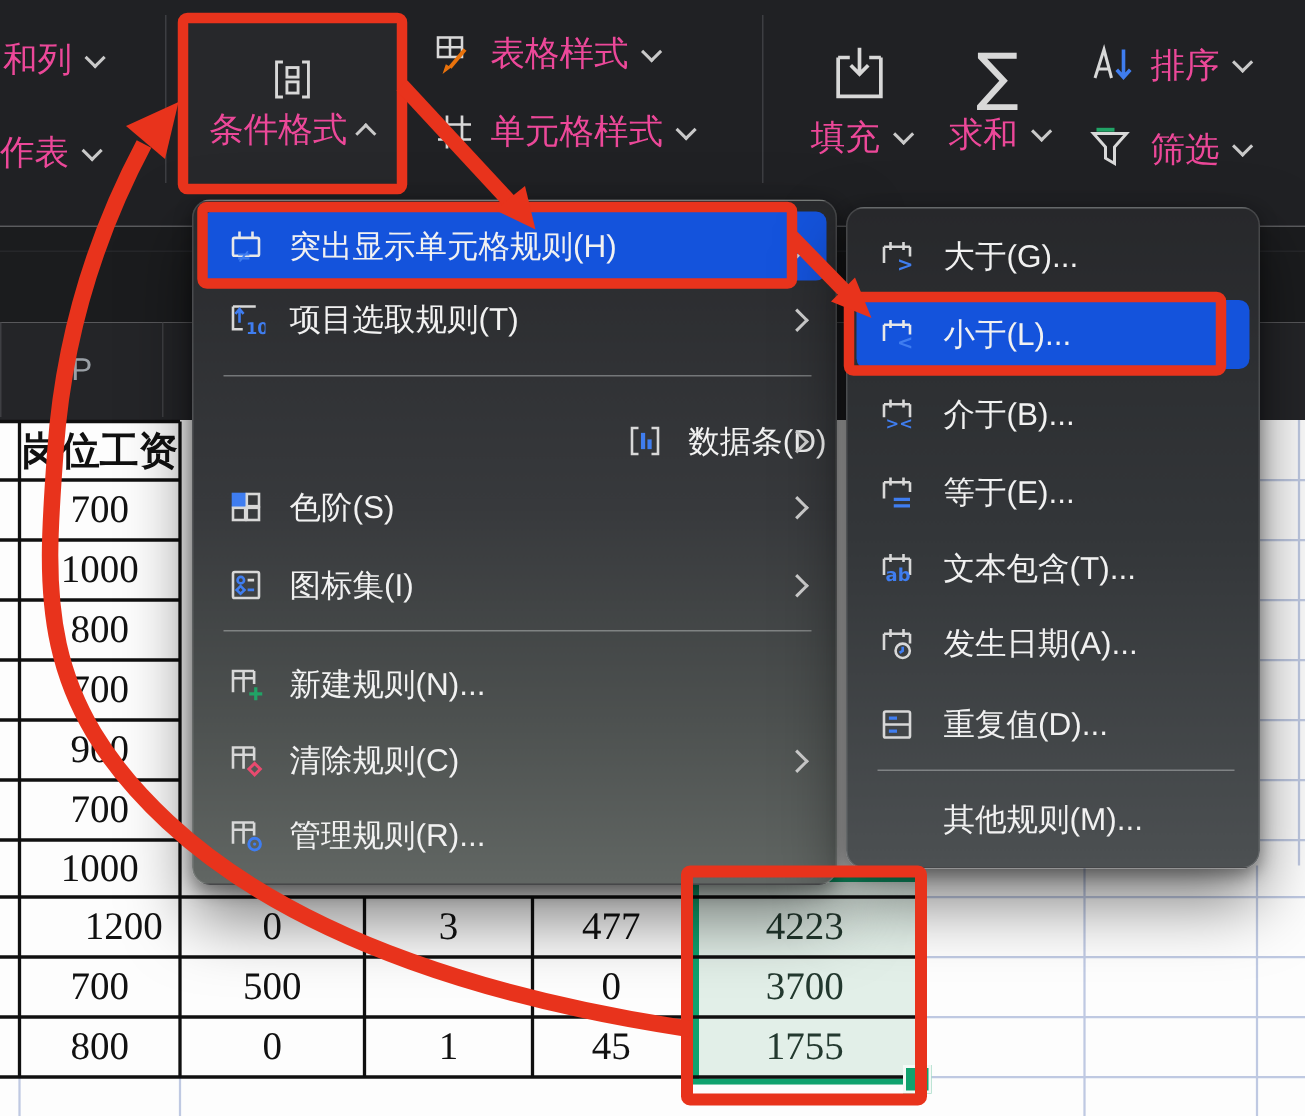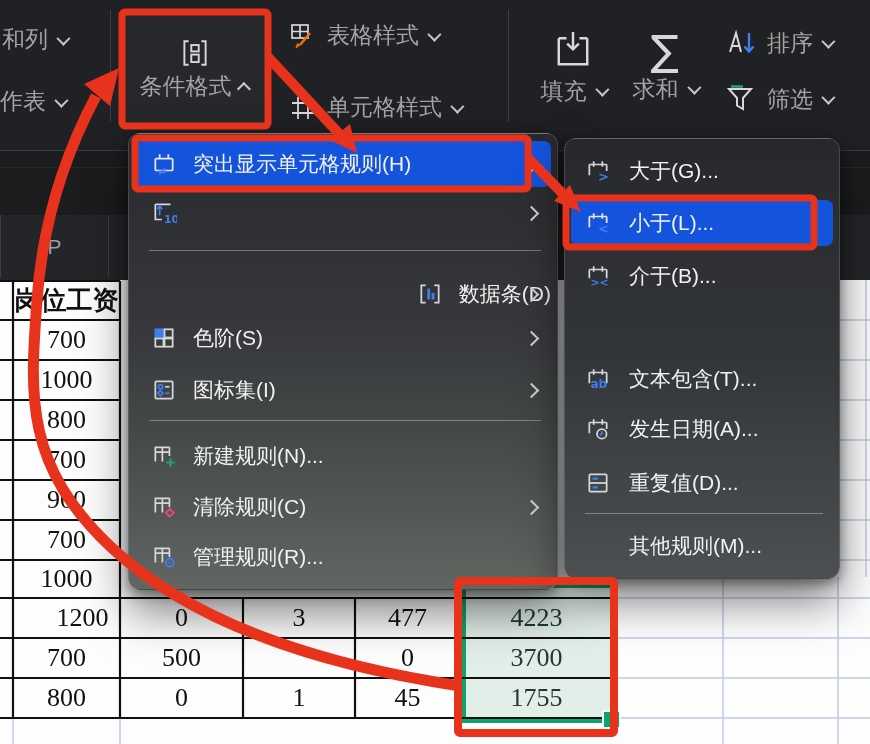--- a/index.html
+++ b/index.html
@@ -8,21 +8,21 @@
   .abs{position:absolute;}
 
   
   .ribbon{left:0;top:0;width:870px;height:150px;background:#202124;color:#e6e6e6;}
   .hair1{left:0;top:150px;width:870px;height:1px;background:#3a3a3e;}
   .fstrip{left:0;top:151px;width:870px;height:64px;background:#1b1c1e;}
   .fstrip .inhair{position:absolute;left:0;top:16px;width:870px;height:1px;background:#26272a;}
   .colhead{left:0;top:215px;width:870px;height:65px;background:#242528;}
   .cells{left:0;top:280px;width:870px;height:464px;background:#fdfdfd;}
 
-  .rlabel{font-size:23px;color:#a3a3a3;display:flex;align-items:center;gap:9px;white-space:nowrap;}
+  .rlabel{font-size:23px;color:#ec4899;display:flex;align-items:center;gap:9px;white-space:nowrap;}
   .chev{display:inline-block;width:8px;height:8px;border-right:2px solid #c9c9c9;border-bottom:2px solid #c9c9c9;
         transform:rotate(45deg) translateY(-2px);}
   .chev.up{transform:rotate(225deg) translateY(-3px);}
   .vdiv{width:1px;background:#3d3e42;}
   .bigbtn{display:flex;flex-direction:column;align-items:center;justify-content:center;}
   .condbtn{background:rgba(255,255,255,0.035);border-radius:6px;}
   .ic{flex:none;}
 
   
   .pcol{left:13px;top:0;width:107px;height:63px;border-left:1px solid #3e3f43;border-right:1px solid #3e3f43;
@@ -97,21 +97,21 @@
           <rect x="4" y="4" width="16" height="13"></rect>
             <path d="M4 10.5 H20 M12 4 V17"></path>
           <path d="M12 24 L22 12" stroke="#e8720c" stroke-width="2.6"></path>
           <path d="M12 24 l-4 3 l1.5 -4.5 z" fill="#e8720c" stroke="#e8720c" stroke-width="1"></path>
         </svg>
       </span>
       <span>表格样式</span>
       <span class="chev"></span>
     </div>
 
-    <div class="abs rlabel" style="left:288px;top:92px;">
+    <div class="abs rlabel" style="left:288px;top:72px;">
       <span class="ic">
         <svg width="30" height="30" viewBox="0 0 30 30" fill="none" stroke="#d8d8d8" stroke-width="1.8">
           <path d="M10 4 V26 M20 4 V26 M4 10 H26 M4 20 H26"></path>
         </svg>
       </span>
       <span>单元格样式</span>
       <span class="chev"></span>
     </div>
 
     <div class="abs vdiv" style="left:508px;top:10px;height:112px;"></div>
@@ -257,20 +257,21 @@
       <span class="sub"></span>
     </div>
     <div class="mitem" style="top:56px;">
       <span class="icslot">
         <svg width="26" height="26" viewBox="0 0 24 24" fill="none" stroke="#d8d8d8" stroke-width="1.6">
           <path d="M4 4 H18 M4 4 V18 H10"></path>
           <path d="M8 14 V6 M5.5 8.5 L8 5.5 L10.5 8.5" stroke="#3f7df0"></path>
           <text x="12" y="21" class="acc" font-size="10" stroke="none">10</text>
         </svg>
       </span>
+      <span class="lbl">项目选取规则(T)</span>
       <span class="sub"></span>
     </div>
     <div class="msep" style="top:116px;"></div>
     <div class="mitem" style="top:137px;justify-content:flex-end;">
       <span class="icslot">
         <svg width="26" height="26" viewBox="0 0 24 24" fill="none" stroke="#d8d8d8" stroke-width="1.6">
           <path d="M8 4 H4 V20 H8 M16 4 H20 V20 H16"></path>
           <rect x="9.5" y="7" width="2.6" height="10" fill="#3f7df0" stroke="none"></rect>
           <rect x="13.5" y="11" width="2.6" height="6" fill="#3f7df0" stroke="none"></rect>
         </svg>
@@ -355,20 +356,29 @@
       <span class="lbl">小于(L)...</span>
     </div>
     <div class="mitem" style="top:114px;">
       <span class="icslot">
         <svg width="26" height="26" viewBox="0 0 24 24" fill="none" stroke="#d8d8d8" stroke-width="1.6">
           <path d="M8 3 V8 M16 3 V8 M4 6 H20 M4 6 V14 M20 6 V14"></path>
           <text x="5" y="21" class="acc" font-size="10" stroke="none">&gt;&lt;</text>
         </svg>
       </span>
       <span class="lbl">介于(B)...</span>
+    </div>
+    <div class="mitem" style="top:166px;">
+      <span class="icslot">
+        <svg width="26" height="26" viewBox="0 0 24 24" fill="none" stroke="#d8d8d8" stroke-width="1.6">
+          <path d="M8 3 V8 M16 3 V8 M4 6 H20 M4 6 V16 M20 6 V12"></path>
+          <path d="M10 16.5 H20 M10 20.5 H20" stroke="#3f7df0" stroke-width="2"></path>
+        </svg>
+      </span>
+      <span class="lbl">等于(E)...</span>
     </div>
     <div class="mitem" style="top:217px;">
       <span class="icslot">
         <svg width="26" height="26" viewBox="0 0 24 24" fill="none" stroke="#d8d8d8" stroke-width="1.6">
           <path d="M8 3 V8 M16 3 V8 M4 6 H20 M4 6 V16 M20 6 V16"></path>
           <text x="5" y="20" class="acc" font-size="11" stroke="none">ab</text>
         </svg>
       </span>
       <span class="lbl">文本包含(T)...</span>
     </div>

